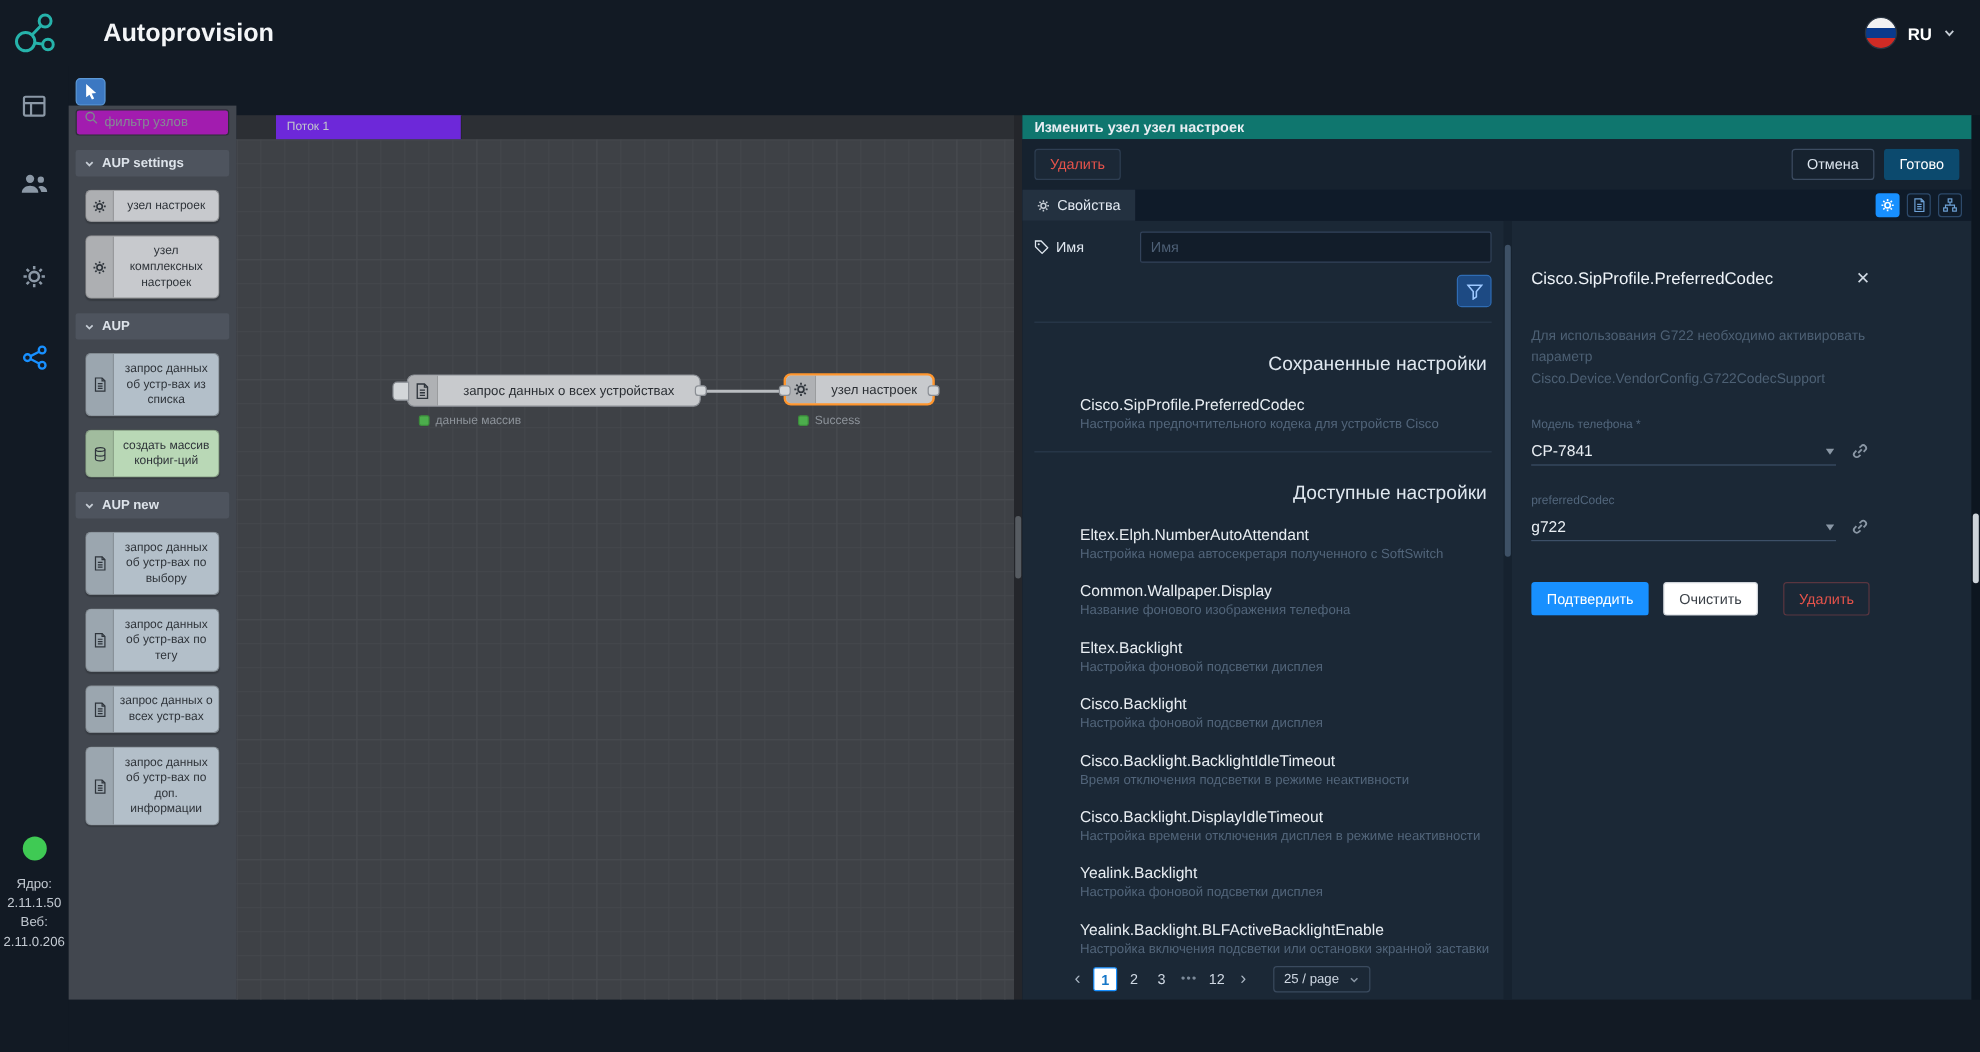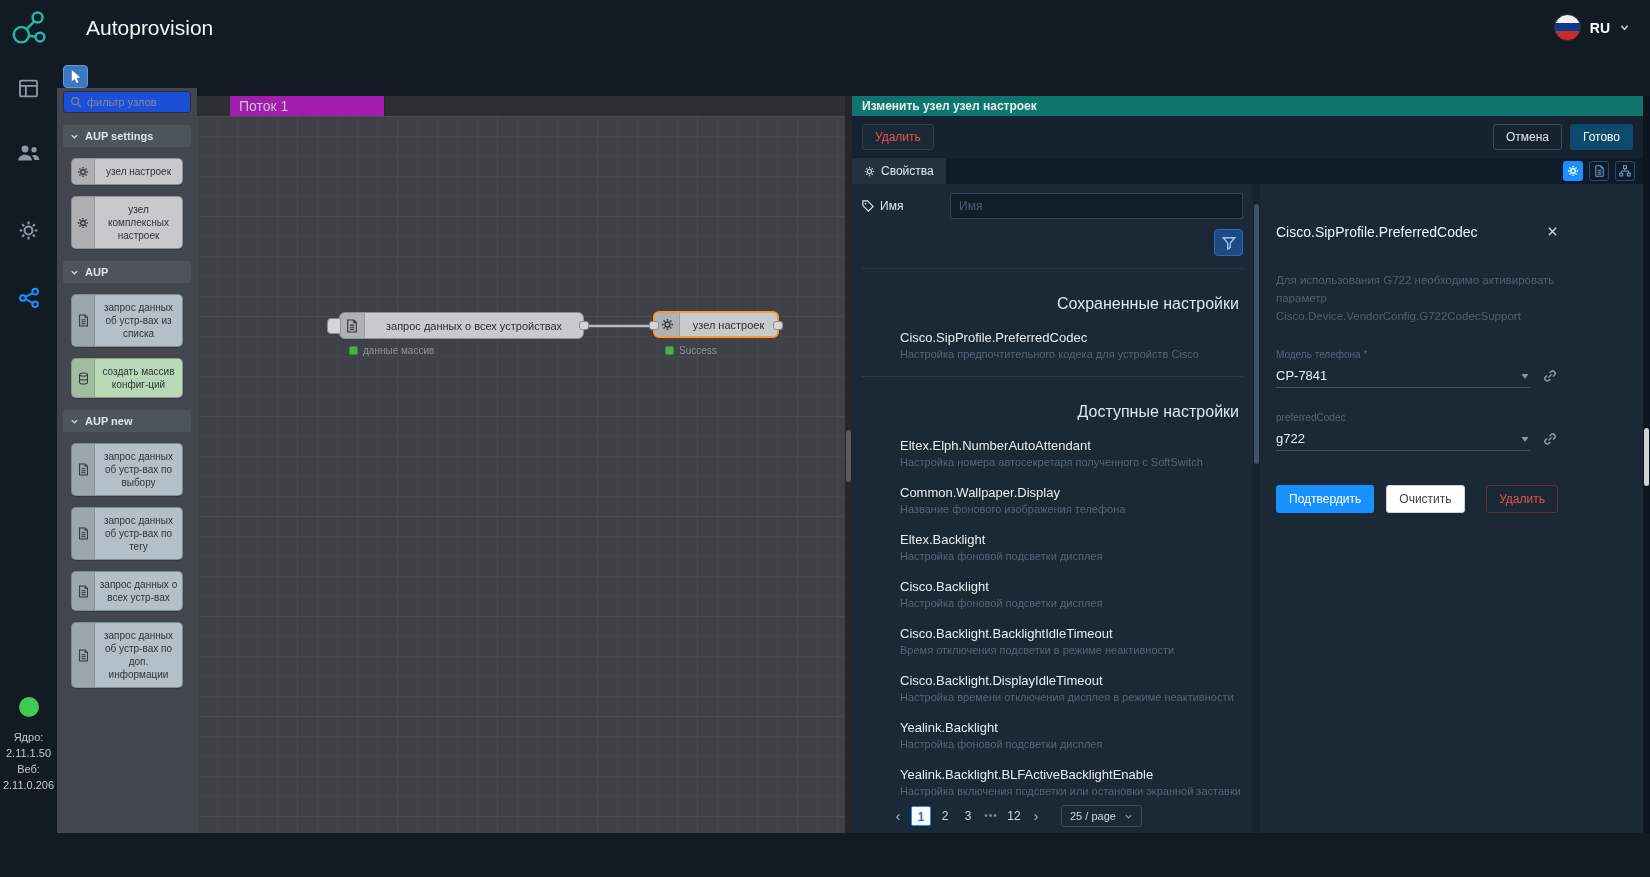--- a/index.html
+++ b/index.html
@@ -7,56 +7,56 @@
   body {
     position:relative; overflow:hidden;
     background:#121a24; color:#dfe7ef;
     font-family:"Liberation Sans","DejaVu Sans",sans-serif;
   }
   svg{display:block}
 
   
   .header{position:absolute;left:0;top:0;width:1650px;height:55px;display:flex;align-items:center;background:#121a24;z-index:6}
   .logo{margin-left:8px}
-  .app-title{margin-left:36px;font-size:21px;font-weight:normal;color:#f3f5f7}
+  .app-title{margin-left:36px;font-size:21px;font-weight:bold;color:#f3f5f7}
   .lang{margin-left:auto;margin-right:20px;display:flex;align-items:center;gap:9px;cursor:pointer}
   .flag{width:27px;height:27px;border-radius:50%;background:linear-gradient(180deg,#f2f2f2 0 34%,#0a3a8c 34% 66%,#cf2b25 66% 100%);border:1px solid #2a3542}
   .lang-code{font-weight:bold;font-size:14px;color:#fff}
   .chev{color:#c6cdd5;display:flex}
 
   
   .sidebar{position:absolute;left:0;top:55px;width:57px;bottom:0;display:flex;flex-direction:column;align-items:center;background:#121a24;z-index:5}
   .side-icon{width:57px;height:46px;display:flex;align-items:center;justify-content:center;color:#8b98a6;cursor:pointer;position:relative}
   .si-1{margin-top:10px}.si-2{margin-top:18px}.si-3{margin-top:32px}.si-4{margin-top:22px}
   .side-icon.active{color:#1890ff}
   .side-icon.active::before{content:"";position:absolute;left:0;top:8;bottom:8;width:3px;background:#1890ff}
   .side-status{margin-top:auto;padding-bottom:84px;text-align:center}
   .status-dot{width:20px;height:20px;border-radius:50%;background:#3fca54;margin:0 auto 12px}
   .status-line{font-size:11px;color:#c2c9d1;line-height:16px}
 
   
   .tool-btn{position:absolute;left:63px;top:65px;width:25px;height:23px;background:#3c78c2;border:1px solid #5d9ad8;border-radius:4px;display:flex;align-items:center;justify-content:center;z-index:4;cursor:pointer}
 
   
   .palette{position:absolute;left:57px;top:88px;width:140px;height:745px;background:#42474f;overflow:hidden;z-index:3}
-  .p-search{margin:3px 6px 0;height:22px;background:#1d4ed8;border:1px solid #2b3037;border-radius:3px;display:flex;align-items:center;padding:0 6px;gap:5px;color:#7e868f}
+  .p-search{margin:3px 6px 0;height:22px;background:#a21caf;border:1px solid #2b3037;border-radius:3px;display:flex;padding:0 6px;gap:5px;color:#7e868f}
   .p-search input{flex:1;min-width:0;background:transparent;border:none;outline:none;font-size:11px;color:#c9d0d8;font-family:inherit}
   .p-search input::placeholder{color:#848b94}
   .p-cat{margin:12px 6px 0;height:22px;background:#4e545e;border-radius:2px;display:flex;align-items:center;padding:0 7px;gap:6px;color:#dde3ea;cursor:pointer}
   .p-cat b{font-size:11px}
   .pnode{margin:11px auto 0;width:112px;border-radius:5px;border:1px solid rgba(0,0,0,.28);display:flex;overflow:hidden;cursor:grab;box-shadow:0 1px 1px rgba(0,0,0,.18)}
   .picon{width:23px;background:rgba(0,0,0,.13);border-right:1px solid rgba(0,0,0,.12);display:flex;align-items:center;justify-content:center;color:#2f353c}
   .plabel{flex:1;padding:6px 4px;font-size:10px;line-height:1.3;color:#2f343a;text-align:center}
   .pnode.gray{background:#c7c9cd}
   .pnode.slate{background:#b3bfc9}
   .pnode.green{background:#b9d8b6}
 
   
   .canvas-tabs{position:absolute;left:197px;top:96px;width:648px;height:20px;background:#2c2f34;display:flex;z-index:2}
-  .canvas-tab{margin-left:33px;width:155px;background:#a21caf;color:#c2c7cc;font-size:14px;line-height:20px;padding-left:9px;border-right:1px solid #26282c;cursor:pointer}
+  .canvas-tab{margin-left:33px;width:155px;background:#6d28d9;color:#c2c7cc;font-size:10px;line-height:20px;padding-left:9px;border-right:1px solid #26282c;cursor:pointer}
   .canvas{position:absolute;left:197px;top:116px;width:648px;height:717px;overflow:hidden;z-index:1;
     background-color:#3e4146;
     background-image:linear-gradient(#474a4f 1px,transparent 1px),linear-gradient(90deg,#474a4f 1px,transparent 1px),linear-gradient(#44474c 1px,transparent 1px),linear-gradient(90deg,#44474c 1px,transparent 1px);
     background-size:100px 100px,100px 100px,20px 20px,20px 20px;}
   .wire{position:absolute;left:0;top:0;pointer-events:none}
   .fnode{position:absolute;height:27px;background:#c8cacd;border:1px solid #8b8f95;border-radius:6px;display:flex;align-items:stretch;cursor:move}
   .fnode .nicon{width:25px;background:rgba(0,0,0,.12);border-right:1px solid rgba(0,0,0,.12);border-radius:5px 0 0 5px;display:flex;align-items:center;justify-content:center;color:#2f353c}
   .fnode .nlabel{flex:1;display:flex;align-items:center;justify-content:center;font-size:11px;color:#2b2f34;padding:0 8px;white-space:nowrap}
   .fnode.selected{border:2px solid #ff962e}
   .port{position:absolute;width:10px;height:9px;background:#d3d6d9;border:1px solid #8b8f95;border-radius:3px;top:8px;cursor:crosshair}

